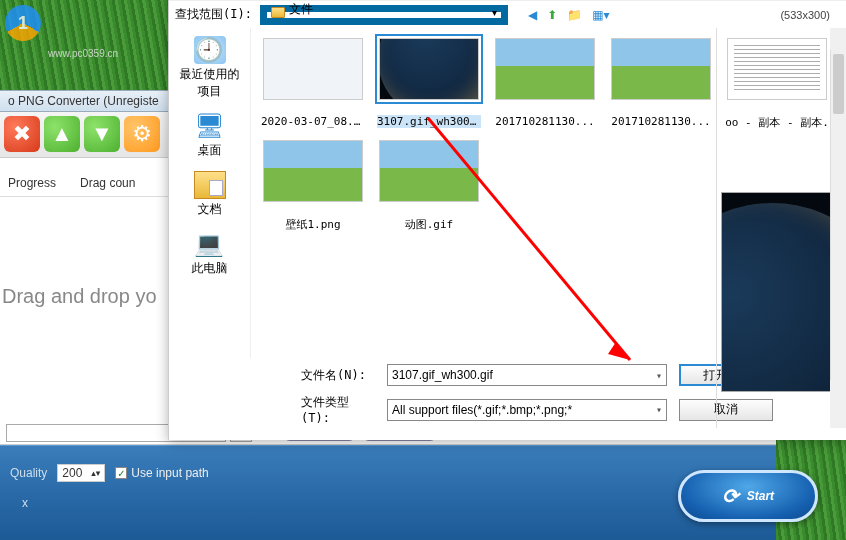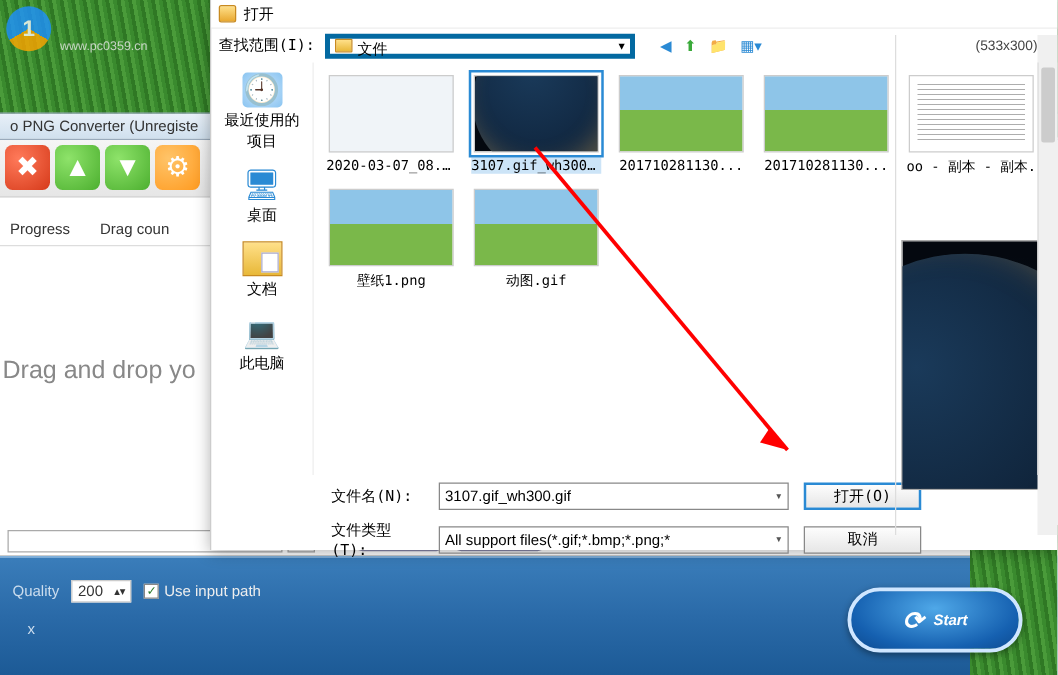--- a/index.html
+++ b/index.html
@@ -5,21 +5,21 @@
 * { margin: 0; padding: 0; box-sizing: border-box; font-family: "Microsoft YaHei", SimSun, sans-serif; font-size: 12px; }
 body { width: 846px; height: 540px; overflow: hidden; position: relative; background: #fff; }
 
 .bg-layer { position: absolute; inset: 0; }
 .bg-top { position: absolute; top: 0; left: 0; right: 0; height: 110px; background: linear-gradient(to bottom, #2b6b1f, #3a7c2d 40%, #2f6a22); overflow: hidden; }
 .bg-grass { position: absolute; inset: 0; background: repeating-linear-gradient(80deg, #3a8a2e 0 3px, #2f7824 3px 6px, #4a9b3a 6px 9px); filter: blur(0.5px); }
 .logo-watermark { position: absolute; top: 5px; left: 5px; color: #fff; opacity: 0.8; display: flex; align-items: center; }
 .logo-icon { width: 36px; height: 36px; border-radius: 50%; background: conic-gradient(#1e90ff 0 120deg, #ffa500 120deg 240deg, #1e90ff 240deg 360deg); position: relative; margin-right: 6px; }
 .logo-icon::after { content: "1"; position: absolute; inset: 0; display: flex; align-items: center; justify-content: center; color: #fff; font-weight: bold; font-size: 18px; }
 .logo-text { font-size: 18px; font-weight: bold; text-shadow: 0 1px 2px rgba(0,0,0,.5); }
-.logo-sub { position: absolute; top: 32px; left: 48px; font-size: 10px; color: #e8e8e8; opacity: .8; }
+.logo-sub { position: absolute; top: 48px; left: 48px; font-size: 10px; color: #e8e8e8; opacity: .8; }
 
 .app-bar { position: absolute; top: 90px; left: 0; right: 0; height: 22px; background: linear-gradient(#e8f0f8, #d0e0ee); border-top: 1px solid #9ab; border-bottom: 1px solid #9ab; padding-left: 8px; line-height: 20px; color: #333; }
 
 .toolbar { position: absolute; top: 112px; left: 0; height: 46px; display: flex; gap: 4px; padding: 4px; background: linear-gradient(#f5f5f5, #e6e6e6); border-bottom: 1px solid #ccc; width: 170px; }
 .tbtn { width: 36px; height: 36px; border-radius: 6px; display: flex; align-items: center; justify-content: center; font-size: 22px; cursor: pointer; }
 .tbtn-red { background: radial-gradient(circle at 30% 30%, #ff7a5a, #d63a1a); color: #fff; }
 .tbtn-green { background: radial-gradient(circle at 30% 30%, #8ee36a, #4caf2f); color: #fff; }
 .tbtn-orange { background: radial-gradient(circle at 30% 30%, #ffc469, #ff9a1f); color: #fff; }
 
 .col-headers { position: absolute; top: 170px; left: 0; width: 170px; background: #fff; border-bottom: 1px solid #ddd; display: flex; padding: 6px 8px; color: #333; }
@@ -43,52 +43,52 @@
 
 .start-btn { position: absolute; right: 28px; bottom: 18px; width: 140px; height: 52px; border-radius: 26px; background: radial-gradient(ellipse at 50% 30%, #4fa8e8, #1560b0 70%, #0d4a8f); border: 3px solid #cfe6ff; display: flex; align-items: center; justify-content: center; color: #fff; font-size: 22px; font-weight: bold; font-style: italic; box-shadow: 0 2px 6px rgba(0,0,0,.4); cursor: pointer; }
 .start-btn .refresh { margin-right: 8px; font-size: 20px; }
 
 .right-grass { position: absolute; right: 0; bottom: 0; width: 70px; height: 120px; background: repeating-linear-gradient(82deg, #3a8a2e 0 3px, #2f7824 3px 6px, #4a9b3a 6px 9px); }
 
 .dialog { position: absolute; top: 0; left: 168px; width: 678px; height: 440px; background: #fff; border-left: 1px solid #ccc; box-shadow: 0 2px 12px rgba(0,0,0,.3); }
 .dlg-titlebar { height: 22px; background: #fff; display: flex; align-items: center; padding: 0 6px; gap: 6px; }
 .dlg-icon { width: 14px; height: 14px; background: linear-gradient(#ffe08a, #e8a830); border: 1px solid #c88a20; border-radius: 2px; }
 .dlg-lookup { height: 28px; display: flex; align-items: center; padding: 0 6px; gap: 8px; border-top: 1px solid #eee; }
-.lookup-combo { flex: 0 0 248px; height: 20px; border: 4px solid #0369a1; display: flex; align-items: flex-start; padding: 0 4px; gap: 4px; }
+.lookup-combo { flex: 0 0 248px; height: 20px; border: 7px solid #0369a1; display: flex; align-items: flex-end; padding: 0 4px; gap: 4px; }
 .folder-mini { width: 14px; height: 11px; background: linear-gradient(#ffe08a, #e8b838); border: 1px solid #c88a20; border-radius: 1px; }
 .nav-icons { display: flex; gap: 10px; align-items: center; margin-left: 12px; font-size: 14px; }
 .ni { cursor: pointer; }
 
 .dlg-body { display: flex; height: 330px; }
 .places { width: 82px; border-right: 1px solid #eee; padding: 8px 0; display: flex; flex-direction: column; align-items: center; gap: 12px; }
 .place { display: flex; flex-direction: column; align-items: center; gap: 2px; font-size: 11px; width: 70px; text-align: center; }
 .place-icon { width: 32px; height: 28px; display: flex; align-items: center; justify-content: center; font-size: 24px; }
 .recent-icon { background: radial-gradient(#cfe8ff, #8ac4f0); border-radius: 4px; }
 .desktop-icon { color: #2a8ad4; }
 .docs-icon { background: linear-gradient(#ffe08a, #e8b838); border: 1px solid #c88a20; position: relative; }
 .docs-icon::after { content: ""; position: absolute; right: 2px; bottom: 2px; width: 12px; height: 14px; background: #fff; border: 1px solid #aac; }
 .pc-icon { color: #2a8ad4; }
 
 .file-grid { flex: 1; padding: 10px 8px; display: flex; flex-wrap: wrap; gap: 10px 8px; align-content: flex-start; position: relative; overflow: hidden; }
-.file-item { width: 108px; display: flex; flex-direction: column; align-items: center; gap: 4px; }
+.file-item { width: 108px; display: flex; flex-direction: column; align-items: center; gap: 15px; }
 .thumb { width: 100px; height: 62px; border: 1px solid #ccc; background: #ddd; }
 .thumb.sel { outline: 2px solid #2a8ad4; outline-offset: 2px; background: #cce4f7; }
 .thumb.earth { background: radial-gradient(circle at 60% 40%, #0a1828, #04080f 70%); position: relative; overflow: hidden; }
 .thumb.earth::after { content: ""; position: absolute; right: -20px; bottom: -20px; width: 120px; height: 120px; border-radius: 50%; background: radial-gradient(circle at 40% 30%, #1a3a5a, #0a1a2f); box-shadow: inset -8px -8px 20px rgba(255,200,100,.3); }
 .thumb.greenfield { background: linear-gradient(to bottom, #8ec5e8 45%, #7ab84a 45%); }
 .thumb.app { background: #f0f4f8; }
 .thumb.doc { background: #fff; position: relative; }
 .thumb.doc::after { content:""; position:absolute; inset:6px; background: repeating-linear-gradient(#333 0 1px, transparent 1px 4px); opacity: .4; }
 .fname { font-size: 11px; text-align: center; width: 104px; white-space: nowrap; overflow: hidden; text-overflow: ellipsis; font-family: SimSun, monospace; }
 .fname.sel { background: #cce4f7; }
 
 .vscroll { position: absolute; right: 0; top: 50px; bottom: 60px; width: 16px; background: #f0f0f0; border-left: 1px solid #ddd; }
 .vscroll-thumb { position: absolute; left: 2px; right: 2px; top: 4px; height: 60px; background: #ccc; border-radius: 2px; }
 
-.dlg-bottom { padding: 6px 10px 0 96px; }
+.dlg-bottom { padding: 6px 10px 0 96px; margin-left: 36px; }
 .frow { display: flex; align-items: center; gap: 12px; margin-bottom: 8px; }
 .frow label { width: 74px; font-family: SimSun, monospace; }
 .fcombo { width: 280px; height: 22px; border: 1px solid #888; padding: 0 4px; display: flex; align-items: center; font-family: SimSun, monospace; position: relative; }
 .fcombo::after { content: "▾"; position: absolute; right: 4px; color: #555; font-size: 10px; }
 .dlg-btn { width: 94px; height: 22px; border: 1px solid #888; background: linear-gradient(#fdfdfd, #e6e6e6); display: flex; align-items: center; justify-content: center; font-family: SimSun, monospace; cursor: pointer; }
 .dlg-btn.primary { border: 2px solid #2a8ad4; }
 
 .preview-pane { position: absolute; right: 0; top: 28px; width: 130px; bottom: 12px; border-left: 1px solid #ddd; padding: 4px; }
 .preview-dim { font-size: 11px; color: #444; padding: 2px 4px; position: absolute; top: -22px; left: 8px; }
 .preview-img { width: 122px; height: 200px; margin-top: 160px; background: radial-gradient(circle at 65% 50%, #0a1828, #04080f 70%); position: relative; overflow: hidden; border: 1px solid #aaa; }
@@ -152,24 +152,20 @@
   </div>
   <div class="x-label">x</div>
 
   <div class="start-btn">
     <span class="refresh">⟳</span>
     <span>Start</span>
   </div>
 </div>
 
 <div class="dialog">
-  <div class="dlg-titlebar">
-    <div class="dlg-icon"></div>
-    <span>打开</span>
-  </div>
 
   <div class="dlg-lookup">
     <span style="font-family:SimSun,monospace;">查找范围(I):</span>
     <div class="lookup-combo">
       <div class="folder-mini"></div>
       <span>文件</span>
       <span style="margin-left:auto;font-size:10px;">▾</span>
     </div>
     <div class="nav-icons">
       <span class="ni" style="color:#2a8ad4;">◀</span>

